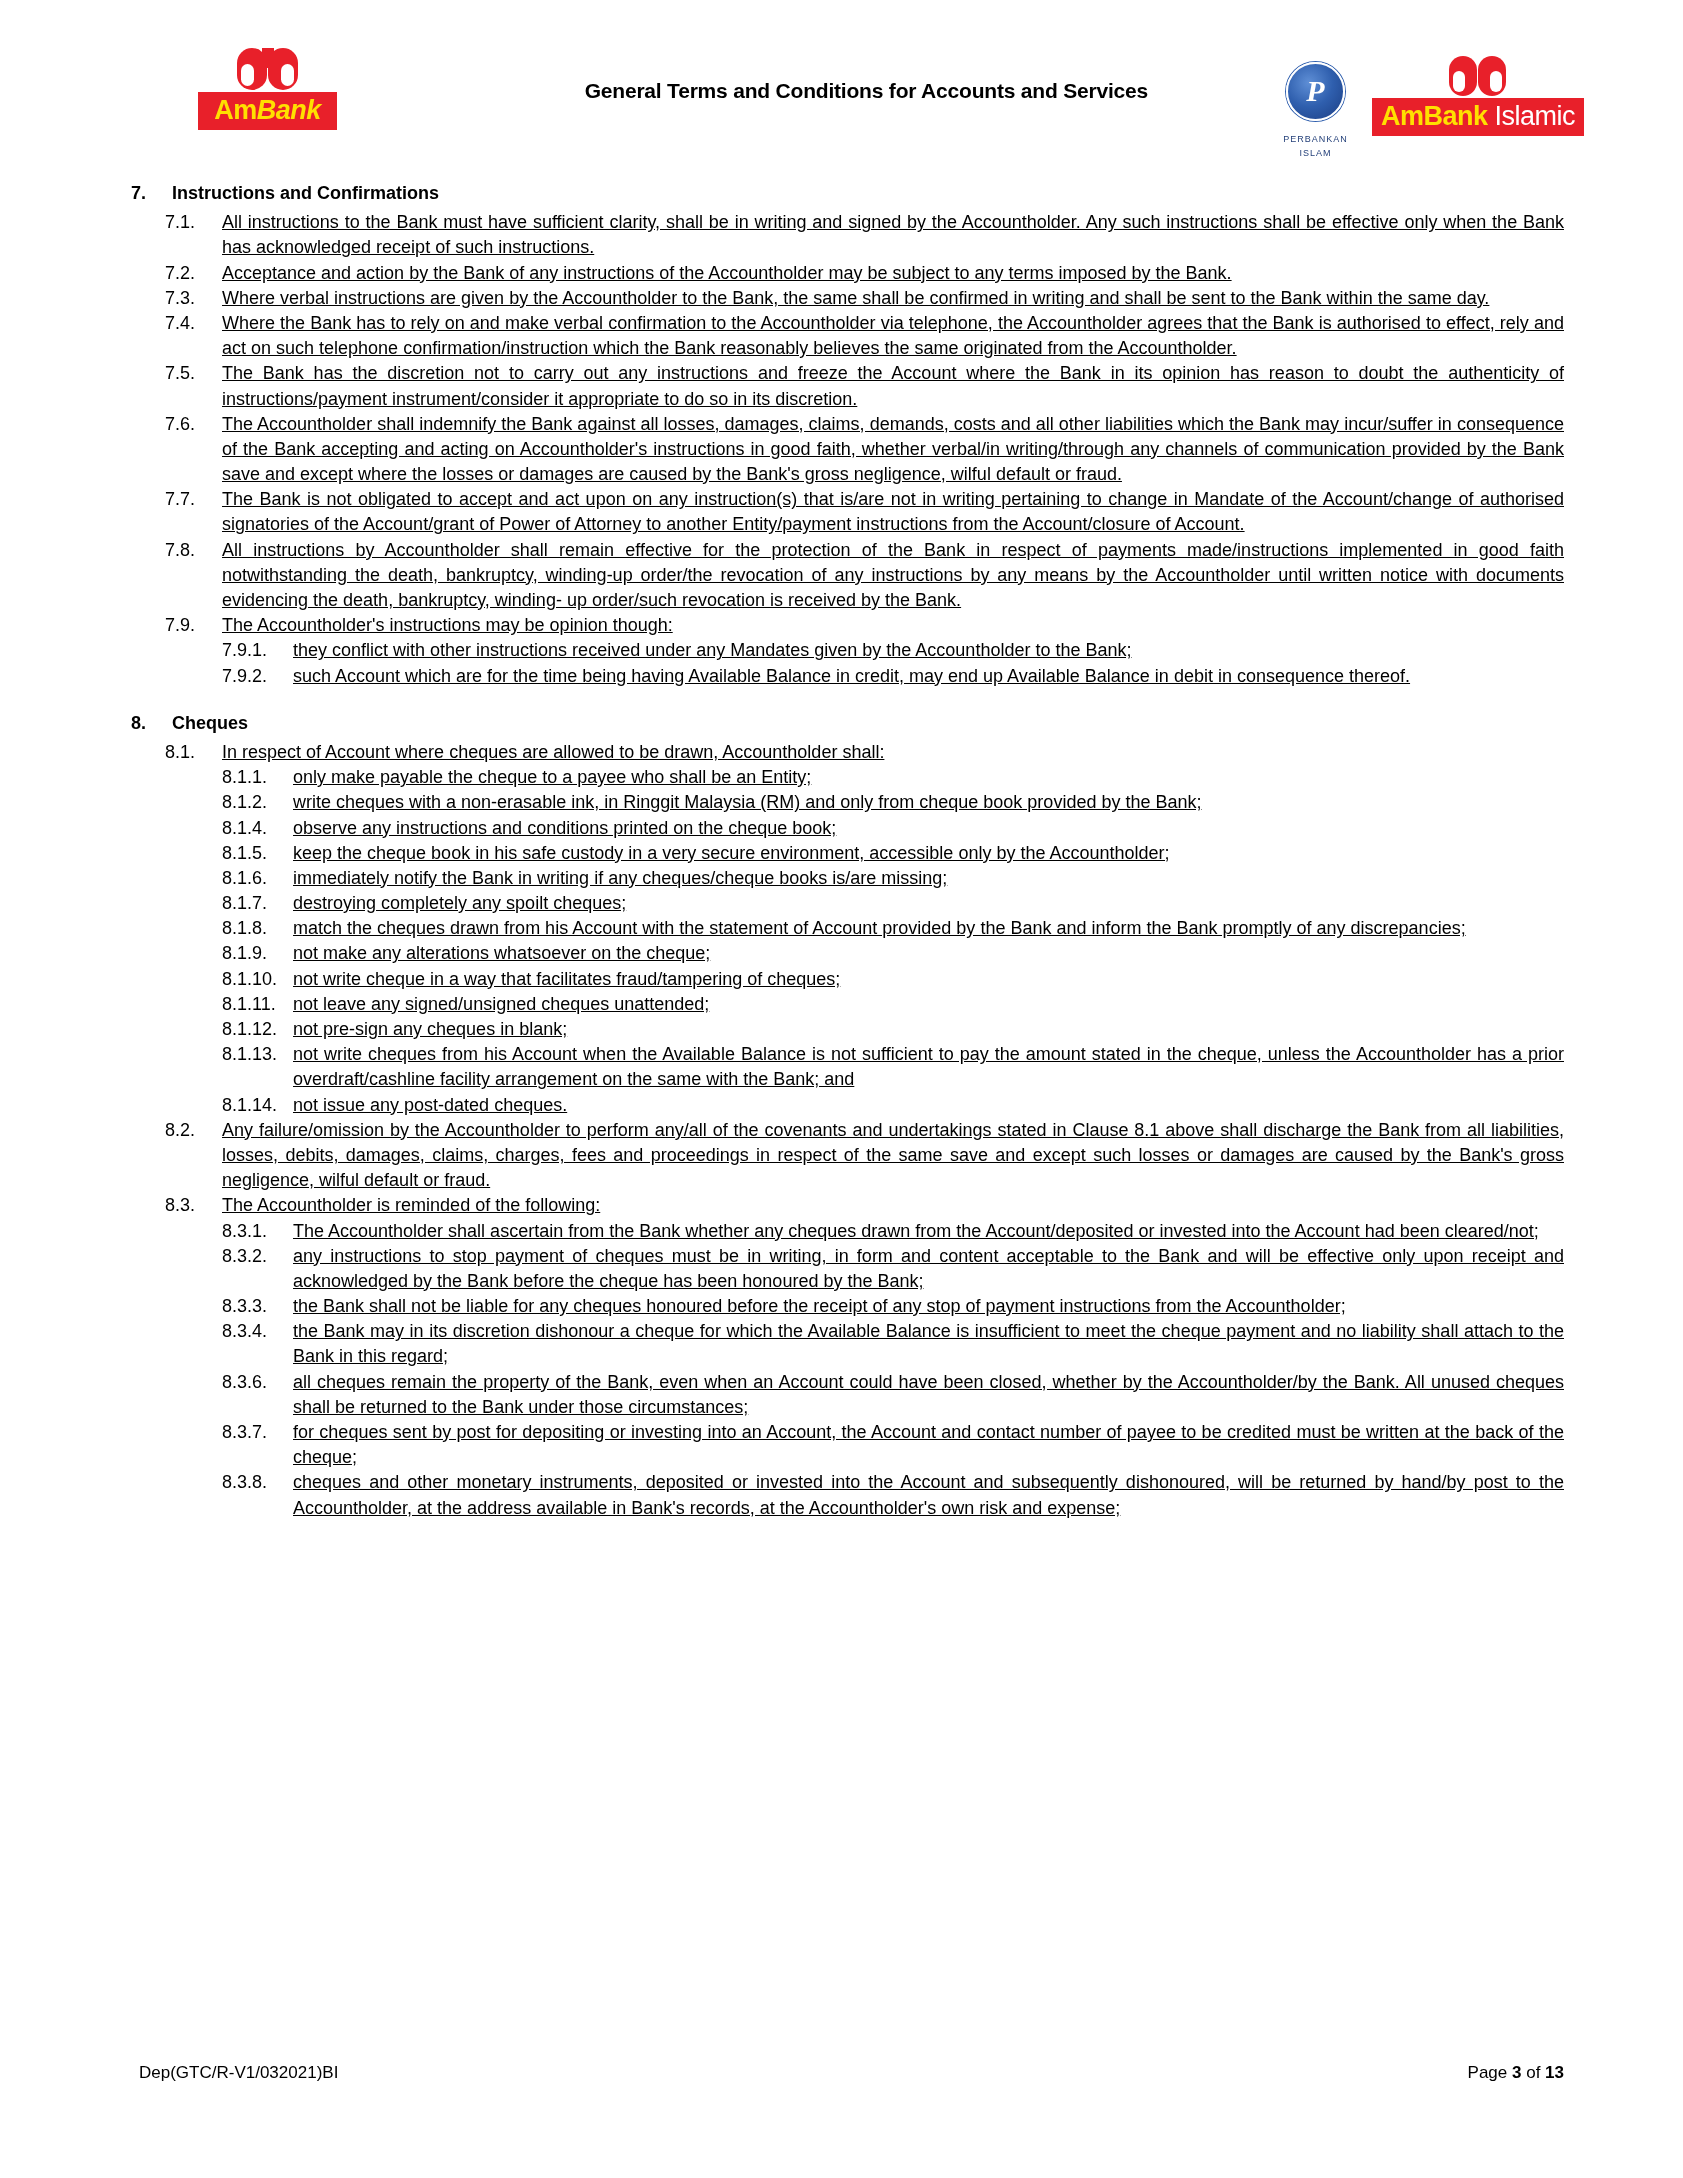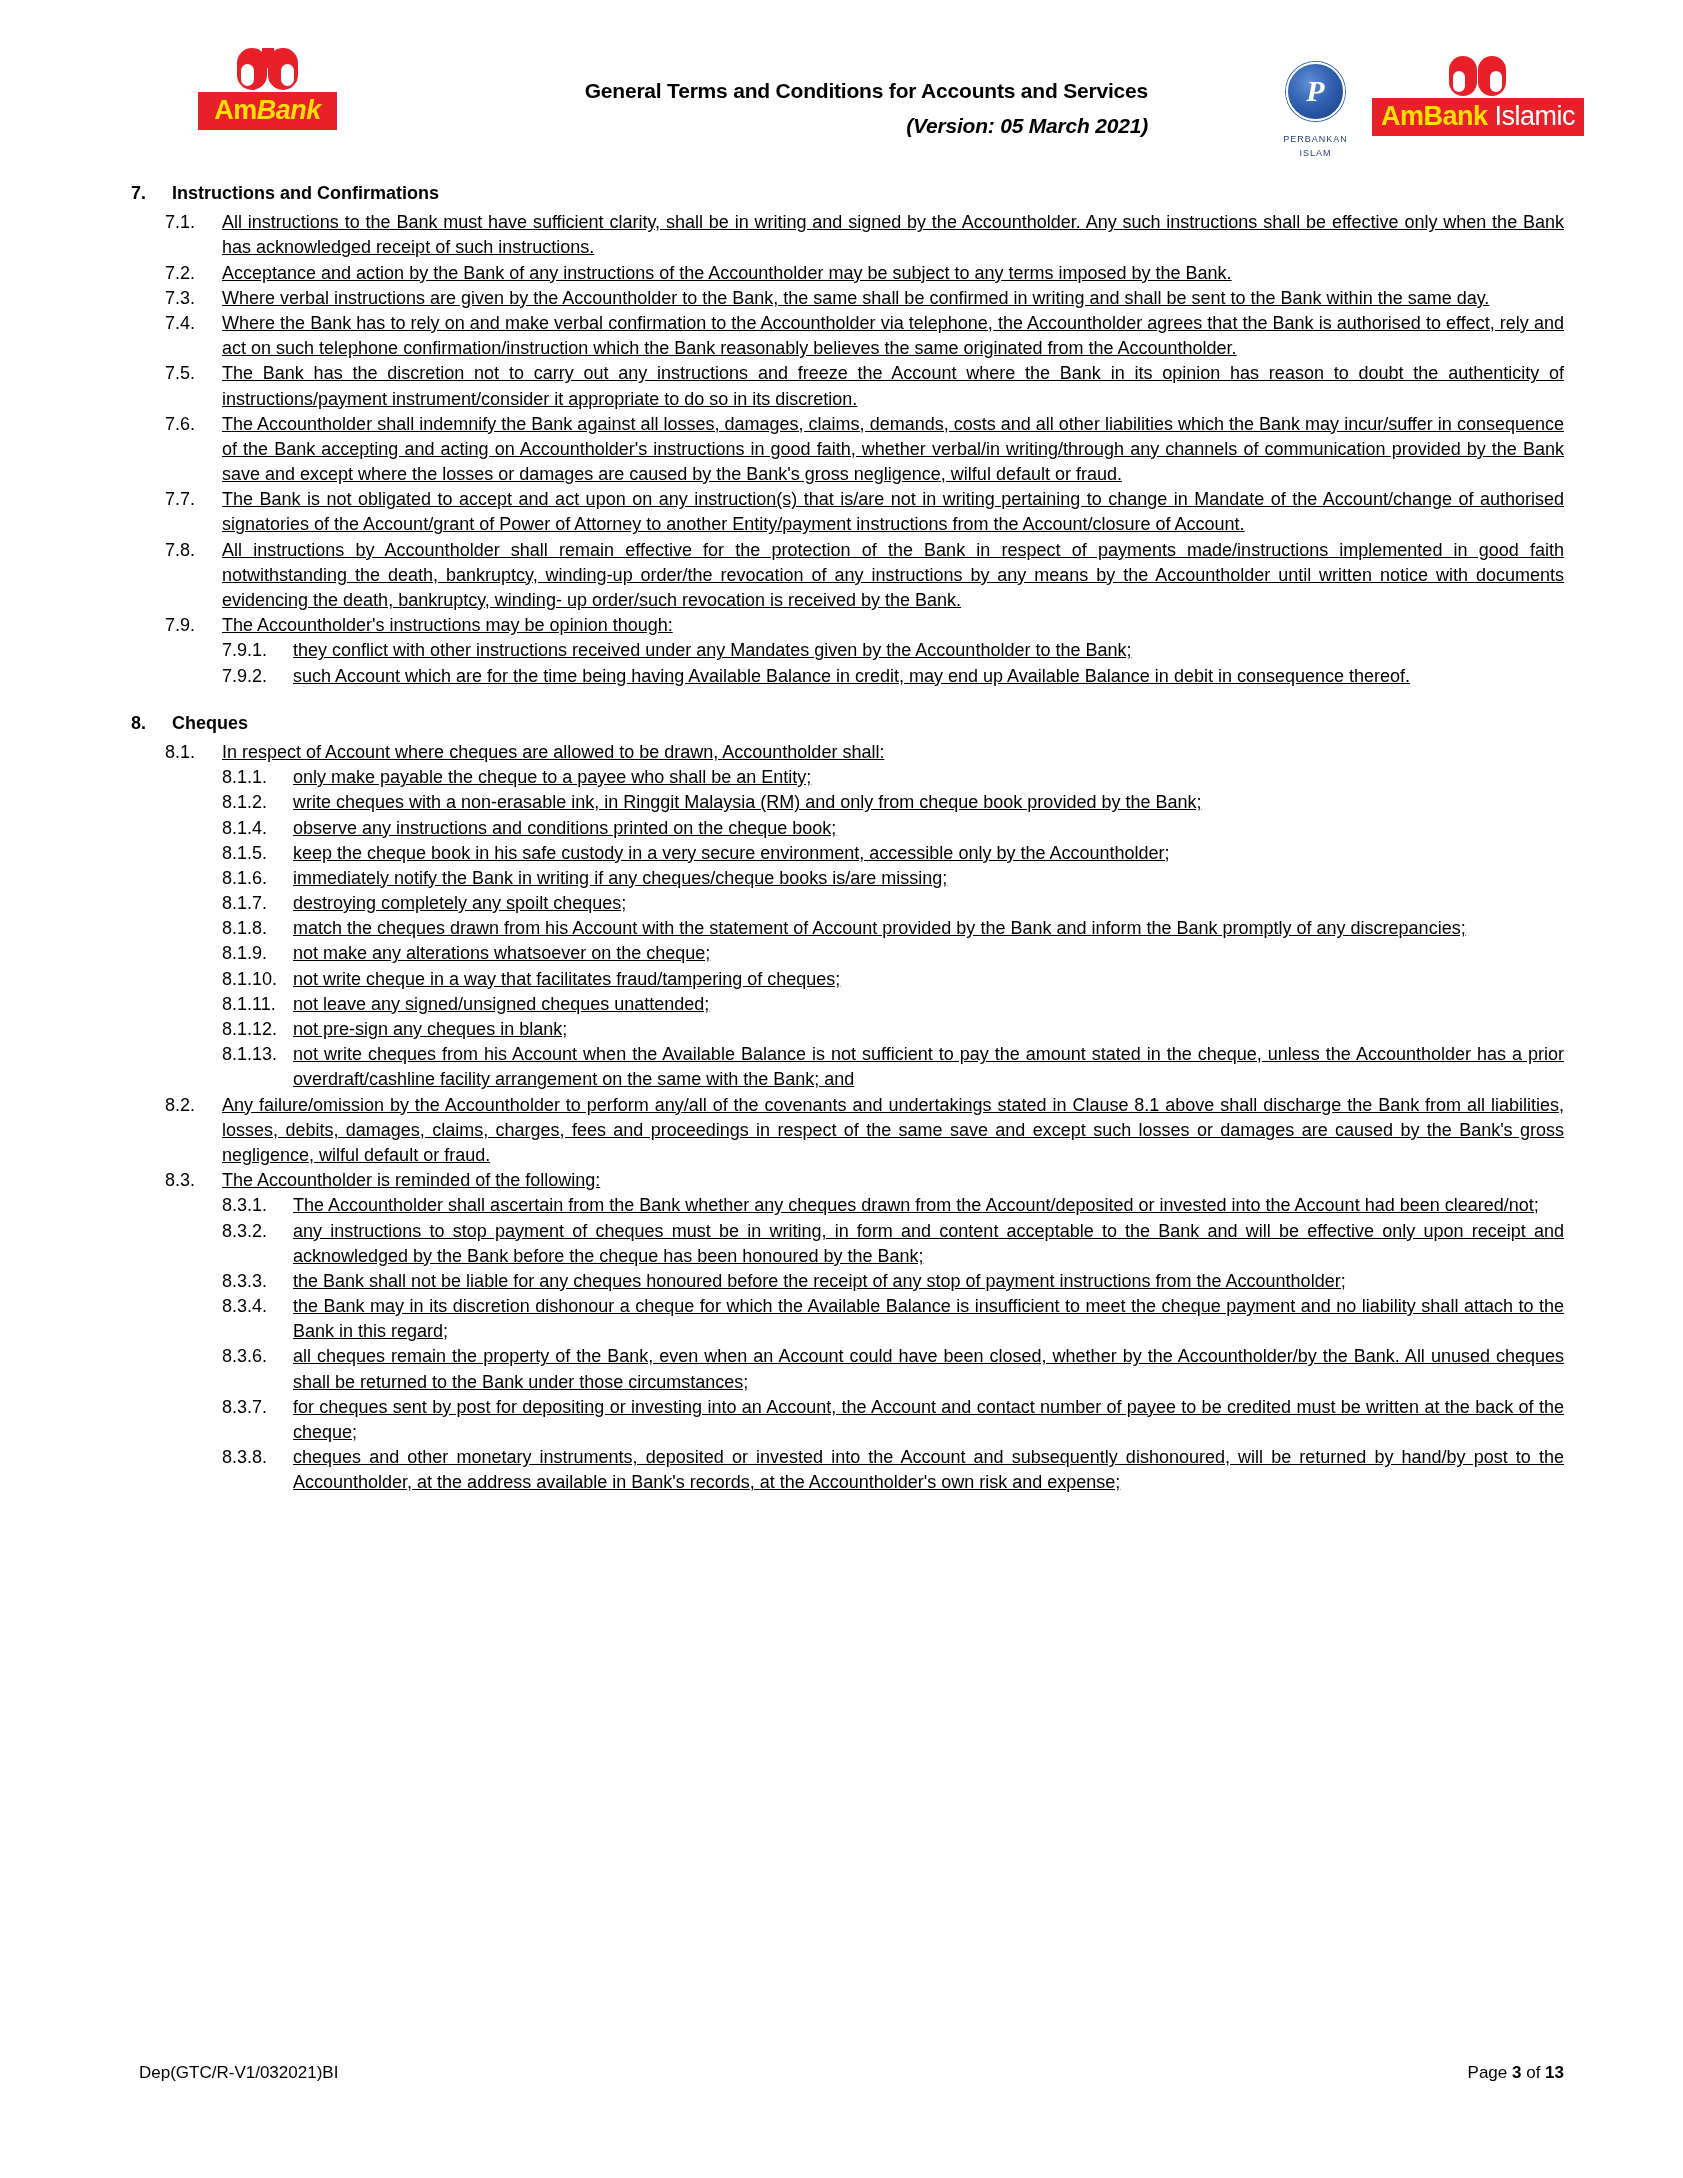--- a/index.html
+++ b/index.html
@@ -247,21 +247,20 @@
         <div class="lobe r"></div>
         <div class="bridge"></div>
         <div class="hole l"></div>
         <div class="hole r"></div>
       </div>
       <div class="am-wordmark"><span class="am">Am</span><span class="bank">Bank</span></div>
     </div>
 
     <div class="hdr-title-block">
       <div class="hdr-title">General Terms and Conditions for Accounts and Services</div>
-      <div class="hdr-version">(Version: 05 March 2021)</div>
     </div>
 
     <div class="hdr-right">
       <div class="perbankan">
         <div class="perbankan-disc">
           <div class="glyph">P</div>
         </div>
         <div class="perbankan-txt">
           <div>PERBANKAN</div>
           <div>ISLAM</div>
@@ -384,20 +383,24 @@
       <div class="txt">not leave any signed/unsigned cheques unattended;</div>
     </div>
     <div class="clause lvl3">
       <div class="num">8.1.12.</div>
       <div class="txt">not pre-sign any cheques in blank;</div>
     </div>
     <div class="clause lvl3">
       <div class="num">8.1.13.</div>
       <div class="txt">not write cheques from his Account when the Available Balance is not sufficient to pay the amount stated in the cheque, unless the Accountholder has a prior overdraft/cashline facility arrangement on the same with the Bank; and</div>
     </div>
+    <div class="clause lvl3">
+      <div class="num">8.1.14.</div>
+      <div class="txt">not issue any post-dated cheques.</div>
+    </div>
 
     <div class="clause lvl2">
       <div class="num">8.2.</div>
       <div class="txt">Any failure/omission by the Accountholder to perform any/all of the covenants and undertakings stated in Clause 8.1 above shall discharge the Bank from all liabilities, losses, debits, damages, claims, charges, fees and proceedings in respect of the same save and except such losses or damages are caused by the Bank's gross negligence, wilful default or fraud.</div>
     </div>
     <div class="clause lvl2">
       <div class="num">8.3.</div>
       <div class="txt">The Accountholder is reminded of the following:</div>
     </div>
 

